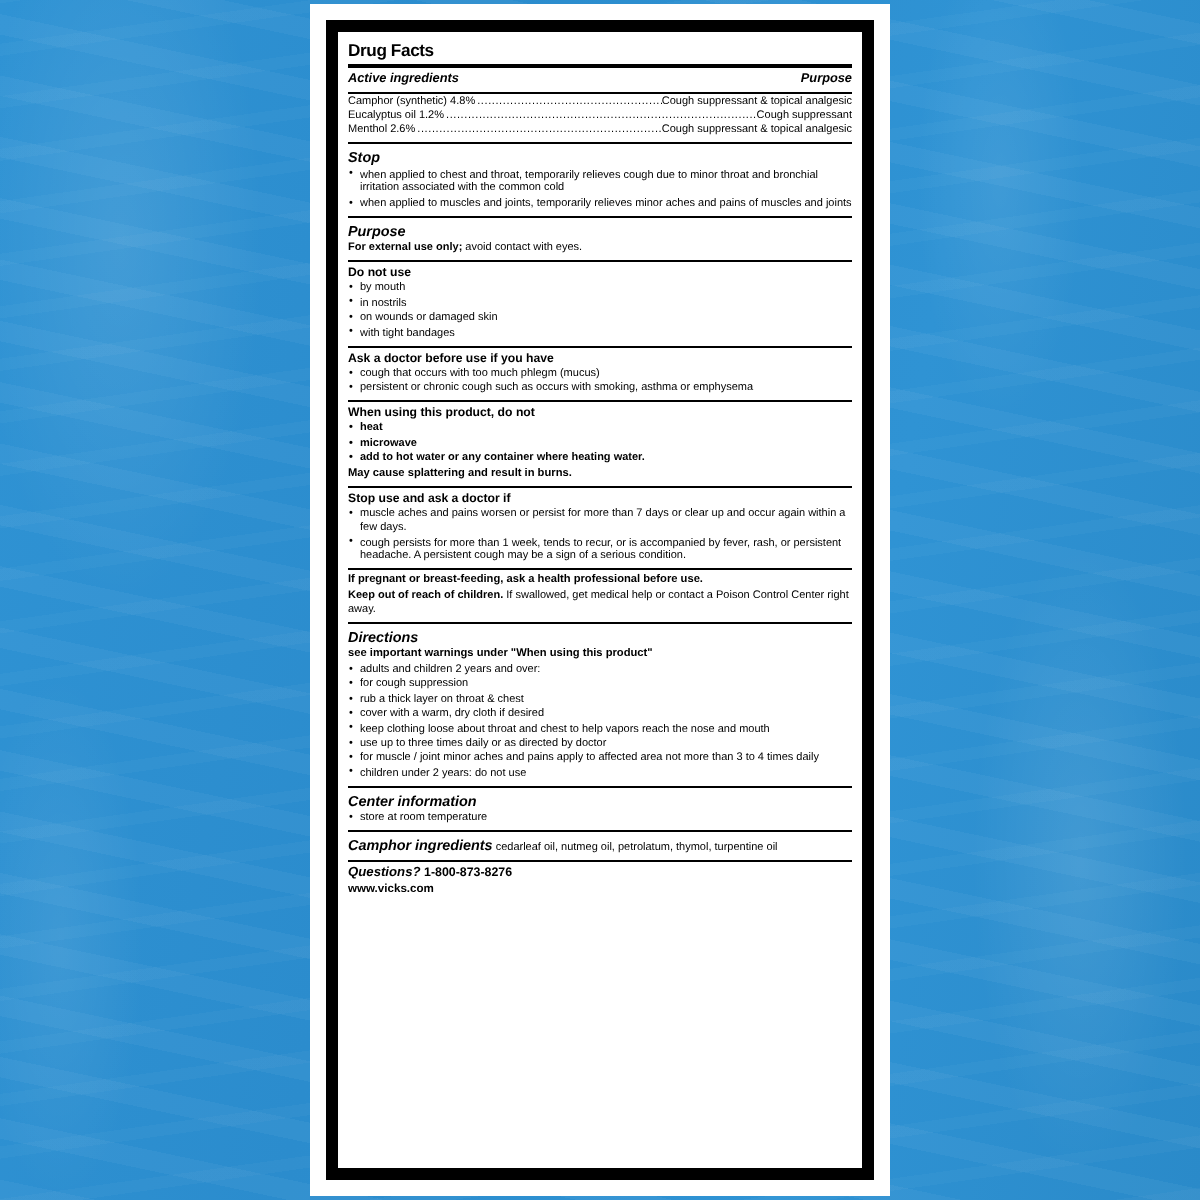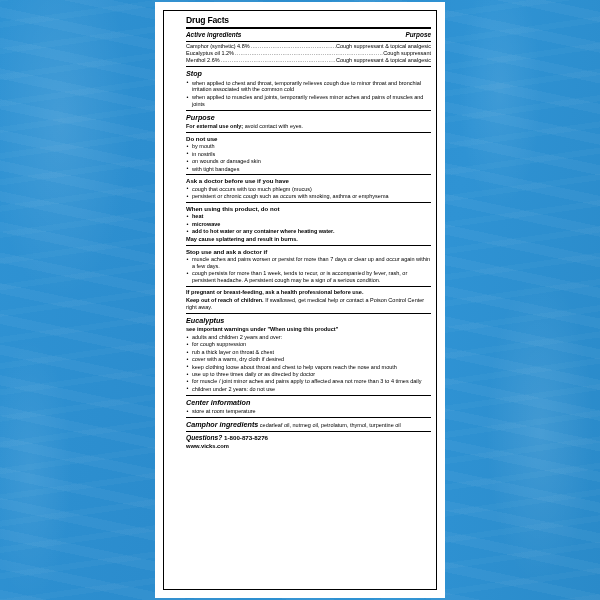--- a/index.html
+++ b/index.html
@@ -39,22 +39,22 @@
     width: 290px;
     height: 596px;
     background: #ffffff;
     box-sizing: border-box;
     padding: 8px 8px 8px 8px;
   }
   .panel {
     box-sizing: border-box;
     width: 100%;
     height: 100%;
-    border: 1px solid #000000;
-    padding: 4px 5px 3px 22px;
+    border: 6px solid #000000;
+    padding: 4px 5px 3px 5px;
     font-size: 5.6px;
     line-height: 1.28;
     color: #000;
     overflow: hidden;
   }
   .dfacts {
     font-weight: bold;
     font-size: 8.6px;
     letter-spacing: -0.2px;
     margin: 0 0 1px 0;
@@ -240,21 +240,21 @@
       <li>cough persists for more than 1 week, tends to recur, or is accompanied by fever, rash, or persistent headache. A persistent cough may be a sign of a serious condition.</li>
     </ul>
 
     <div class="rule-thin"></div>
 
     <div class="bold-note">If pregnant or breast-feeding, ask a health professional before use.</div>
     <p class="txt"><span class="bold-inline">Keep out of reach of children.</span><span> If swallowed, get medical help or contact a Poison Control Center right away.</span></p>
 
     <div class="rule-med"></div>
 
-    <div class="sect-head-italic">Eucalyptus</div>
+    <div class="sect-head-italic">Directions</div>
     <div class="bold-note">see important warnings under "When using this product"</div>
     <ul class="bul">
       <li>adults and children 2 years and over:</li>
       <li>for cough suppression</li>
       <li>rub a thick layer on throat &amp; chest</li>
       <li>cover with a warm, dry cloth if desired</li>
       <li>keep clothing loose about throat and chest to help vapors reach the nose and mouth</li>
       <li>use up to three times daily or as directed by doctor</li>
       <li>for muscle / joint minor aches and pains apply to affected area not more than 3 to 4 times daily</li>
       <li>children under 2 years: do not use</li>

